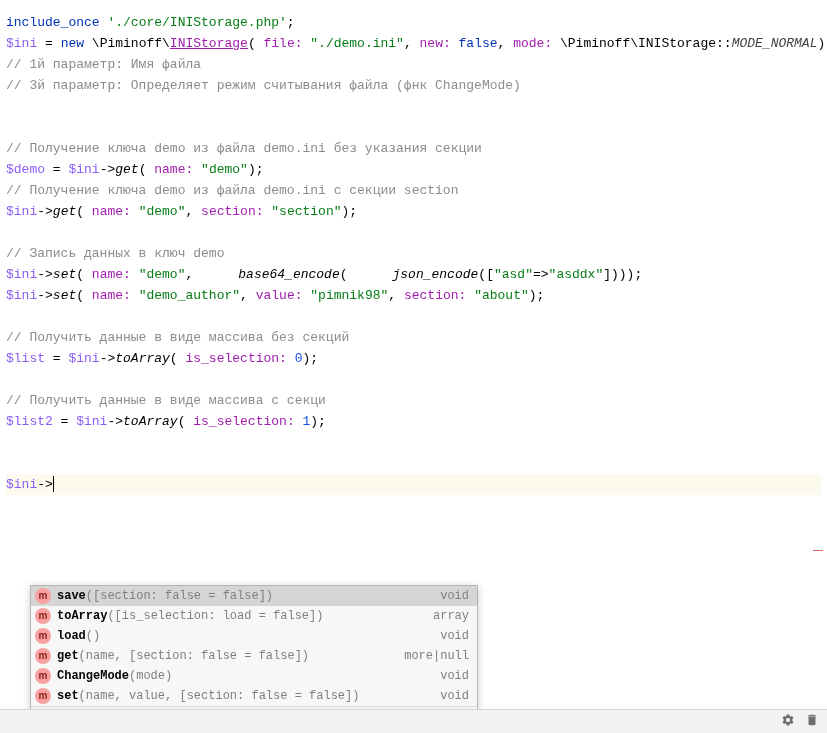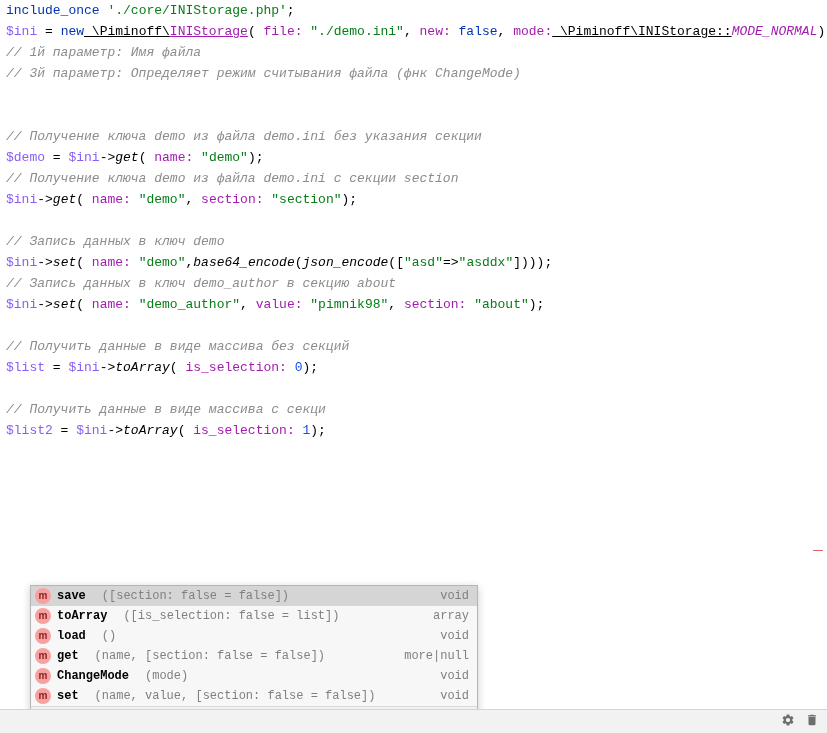--- a/index.html
+++ b/index.html
@@ -7,39 +7,39 @@
       font-family: 'Consolas', 'Monaco', 'Courier New', monospace;
       font-size: 13px;
       background: #ffffff;
       color: #000;
       width: 827px;
       height: 733px;
       overflow: hidden;
       position: relative;
     }
     .editor {
-      padding: 0 6px;
+      padding: 12px 6px;
       line-height: 21px;
       font-style: normal;
     }
     .line { white-space: pre; height: 21px; }
     .line.highlighted {
       background: #fcfaed;
     }
     .kw { color: #0033b3; }
     .str { color: #067d17; }
     .var { color: #8b5cf6; }
     .class { color: #a21caf; text-decoration: underline; }
     .method { color: #000; font-style: italic; }
-    .func { font-style: italic; }
+    .func { font-style: italic; margin-left: 45px; }
     .param { color: #a21caf; font-style: normal; }
-    .comment { color: #8c8c8c; font-style: italic; }
+    .comment { color: #8c8c8c; }
     .num { color: #1750eb; }
-    .const { color: #a21caf; font-style: italic; text-align: center; }
-    .ns { color: #000; text-decoration: underline; }
+    .const { color: #404040; font-style: italic; text-align: center; }
+    .ns { color: #000; }
     .bool { color: #0033b3; }
 
     .cursor {
       display: inline-block;
       width: 1px;
       height: 16px;
       background: #000;
       vertical-align: middle;
       position: relative;
       top: -1px;
@@ -75,21 +75,21 @@
       align-items: center;
       justify-content: center;
       font-size: 10px;
       color: #8a2020;
       margin-right: 6px;
       flex-shrink: 0;
       font-family: sans-serif;
       font-weight: bold;
     }
     .ac-name { font-weight: bold; color: #000; }
-    .ac-sig { color: #808080; margin-left: 16px; }
+    .ac-sig { color: #808080; }
     .ac-ret { color: #808080; margin-left: auto; }
     .ac-footer {
       display: flex;
       align-items: center;
       padding: 3px 6px;
       font-size: 10.5px;
       font-family: sans-serif;
       color: #787878;
       border-top: 1px solid #d9d9d9;
       background: #f2f2f2;
@@ -132,45 +132,45 @@
   <div class="line comment">// 3й параметр: Определяет режим считывания файла (фнк ChangeMode)</div>
   <div class="line"></div>
   <div class="line"></div>
   <div class="line comment">// Получение ключа demo из файла demo.ini без указания секции</div>
   <div class="line"><span class="var">$demo</span><span> = </span><span class="var">$ini</span><span>-&gt;</span><span class="method">get</span><span>( </span><span class="param">name:</span><span class="str"> "demo"</span><span>);</span></div>
   <div class="line comment">// Получение ключа demo из файла demo.ini с секции section</div>
   <div class="line"><span class="var">$ini</span><span>-&gt;</span><span class="method">get</span><span>( </span><span class="param">name:</span><span class="str"> "demo"</span><span>, </span><span class="param">section:</span><span class="str"> "section"</span><span>);</span></div>
   <div class="line"></div>
   <div class="line comment">// Запись данных в ключ demo</div>
   <div class="line"><span class="var">$ini</span><span>-&gt;</span><span class="method">set</span><span>( </span><span class="param">name:</span><span class="str"> "demo"</span><span>,</span><span class="func">base64_encode</span><span>(</span><span class="func">json_encode</span><span>([</span><span class="str">"asd"</span><span>=&gt;</span><span class="str">"asddx"</span><span>])));</span></div>
-  <div class="line comment">// Запись данных в ключ demo_author в секцию about</div>
   <div class="line"><span class="var">$ini</span><span>-&gt;</span><span class="method">set</span><span>( </span><span class="param">name:</span><span class="str"> "demo_author"</span><span>, </span><span class="param">value:</span><span class="str"> "pimnik98"</span><span>, </span><span class="param">section:</span><span class="str"> "about"</span><span>);</span></div>
   <div class="line"></div>
   <div class="line comment">// Получить данные в виде массива без секций</div>
   <div class="line"><span class="var">$list</span><span> = </span><span class="var">$ini</span><span>-&gt;</span><span class="method">toArray</span><span>( </span><span class="param">is_selection:</span><span class="num"> 0</span><span>);</span></div>
   <div class="line"></div>
   <div class="line comment">// Получить данные в виде массива с секци</div>
   <div class="line"><span class="var">$list2</span><span> = </span><span class="var">$ini</span><span>-&gt;</span><span class="method">toArray</span><span>( </span><span class="param">is_selection:</span><span class="num"> 1</span><span>);</span></div>
   <div class="line"></div>
   <div class="line"></div>
+  <div class="line highlighted"><span class="var">$ini</span><span>-&gt;</span><span class="cursor"></span></div>
 </div>
 
 <div class="red-bracket">—</div>
 
 <div class="autocomplete">
   <div class="ac-item selected">
     <span class="ac-icon">m</span>
     <span class="ac-name">save</span>
       <span class="ac-sig">([section: false = false])</span>
     <span class="ac-ret">void</span>
   </div>
   <div class="ac-item">
     <span class="ac-icon">m</span>
     <span class="ac-name">toArray</span>
-      <span class="ac-sig">([is_selection: false = list])</span>
+      <span class="ac-sig">([is_selection: load = false])</span>
     <span class="ac-ret">array</span>
   </div>
   <div class="ac-item">
     <span class="ac-icon">m</span>
     <span class="ac-name">load</span>
       <span class="ac-sig">()</span>
     <span class="ac-ret">void</span>
   </div>
   <div class="ac-item">
     <span class="ac-icon">m</span>

